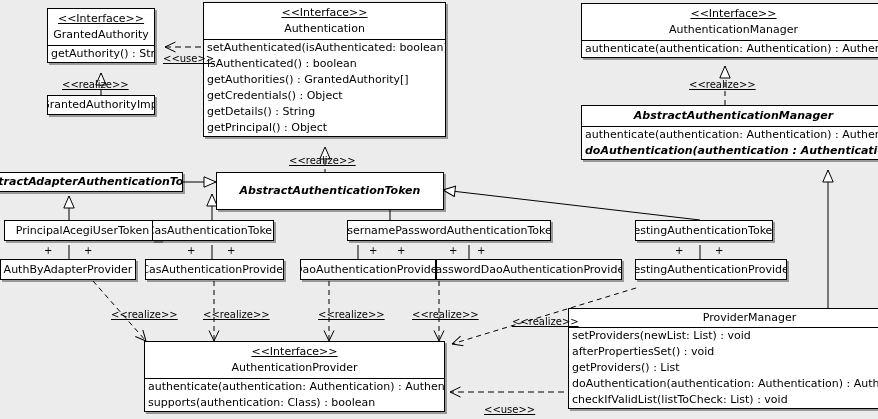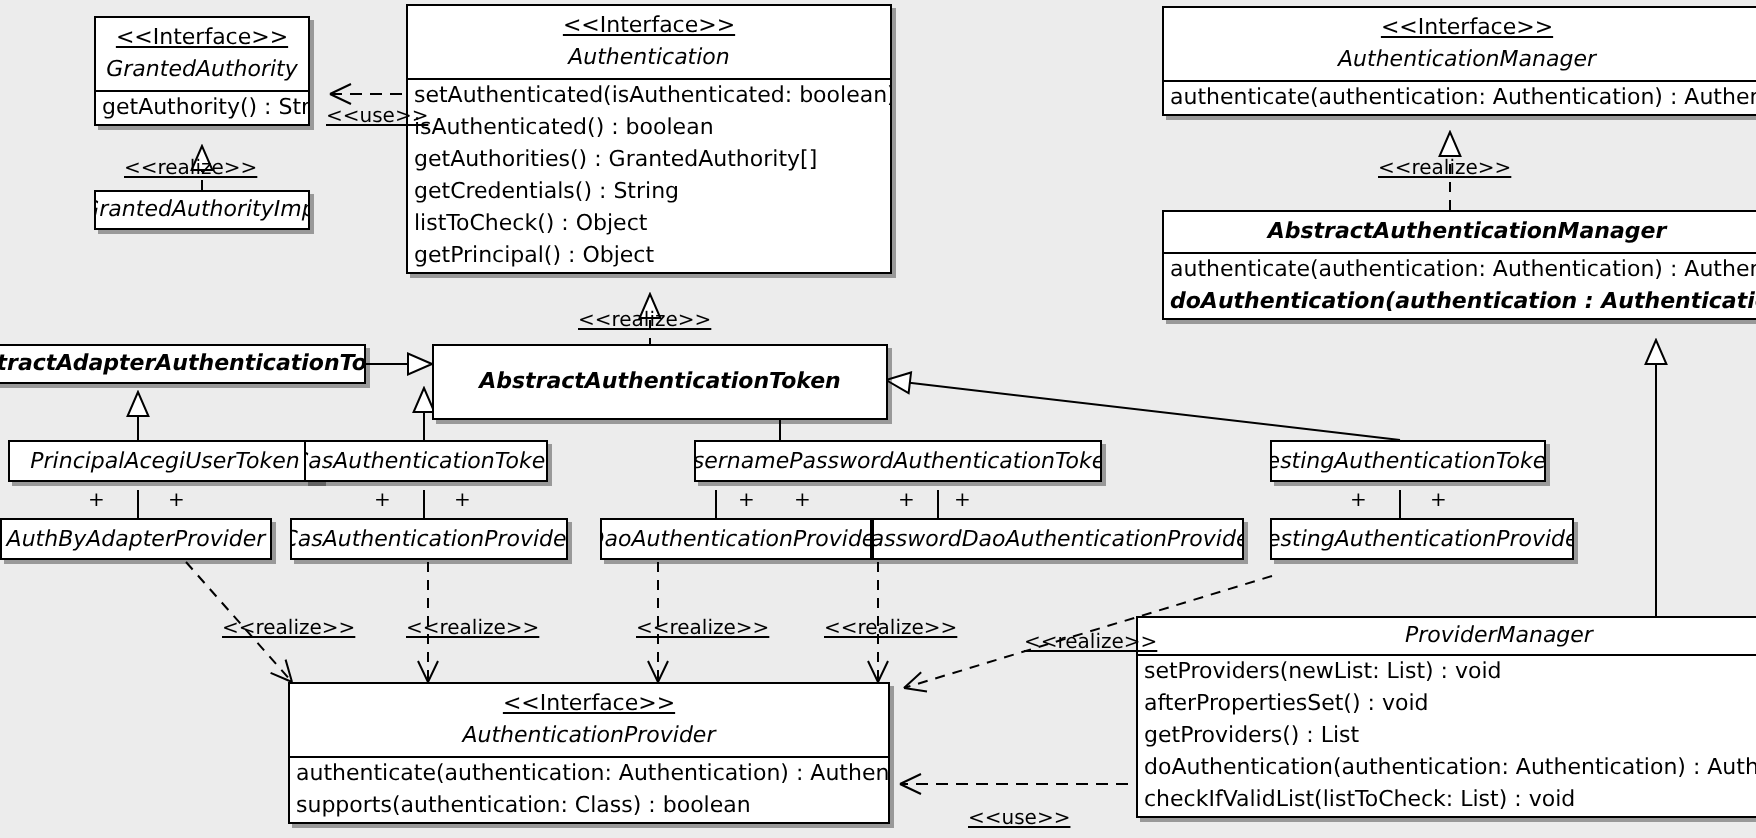--- a/index.html
+++ b/index.html
@@ -36,21 +36,20 @@
     text-align:center;
     font-size:11px;
     line-height:16px;
     text-decoration:underline;
   }
   .cls .name{
     display:block;
     text-align:center;
     font-size:11px;
     line-height:16px;
-    font-style:italic;
   }
   .cls.abstract .name{font-style:italic;font-weight:bold;}
   .cls .sep{border-top:1px solid #000;height:0;font-size:0;line-height:0;}
   .cls .ops{padding:0;}
   .cls .op{
     font-size:11px;
     line-height:16px;
     white-space:nowrap;
     padding-left:3px;
     color:#000;
@@ -158,22 +157,22 @@
   <div class="cls" style="left:203px;top:2px;width:243px;">
     <div class="hdr">
       <span class="stereo">&lt;&lt;Interface&gt;&gt;</span>
       <span class="name">Authentication</span>
     </div>
     <div class="sep"></div>
     <div class="ops">
       <div class="op">setAuthenticated(isAuthenticated: boolean) : void</div>
       <div class="op">isAuthenticated() : boolean</div>
       <div class="op">getAuthorities() : GrantedAuthority[]</div>
-      <div class="op">getCredentials() : String</div>
-      <div class="op">listToCheck() : Object</div>
+      <div class="op">getCredentials() : Object</div>
+      <div class="op">getDetails() : String</div>
       <div class="op">getPrincipal() : Object</div>
     </div>
   </div>
 
   <div class="cls" style="left:581px;top:3px;width:305px;">
     <div class="hdr">
       <span class="stereo">&lt;&lt;Interface&gt;&gt;</span>
       <span class="name">AuthenticationManager</span>
     </div>
     <div class="sep"></div>

